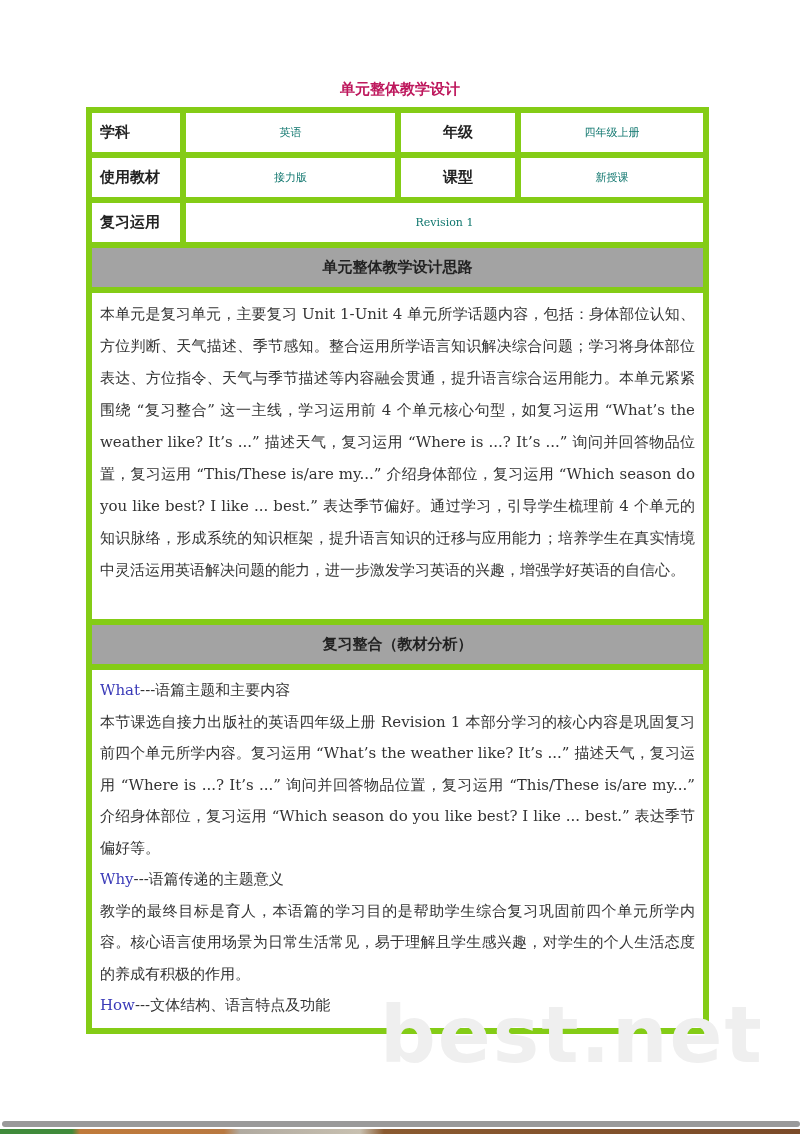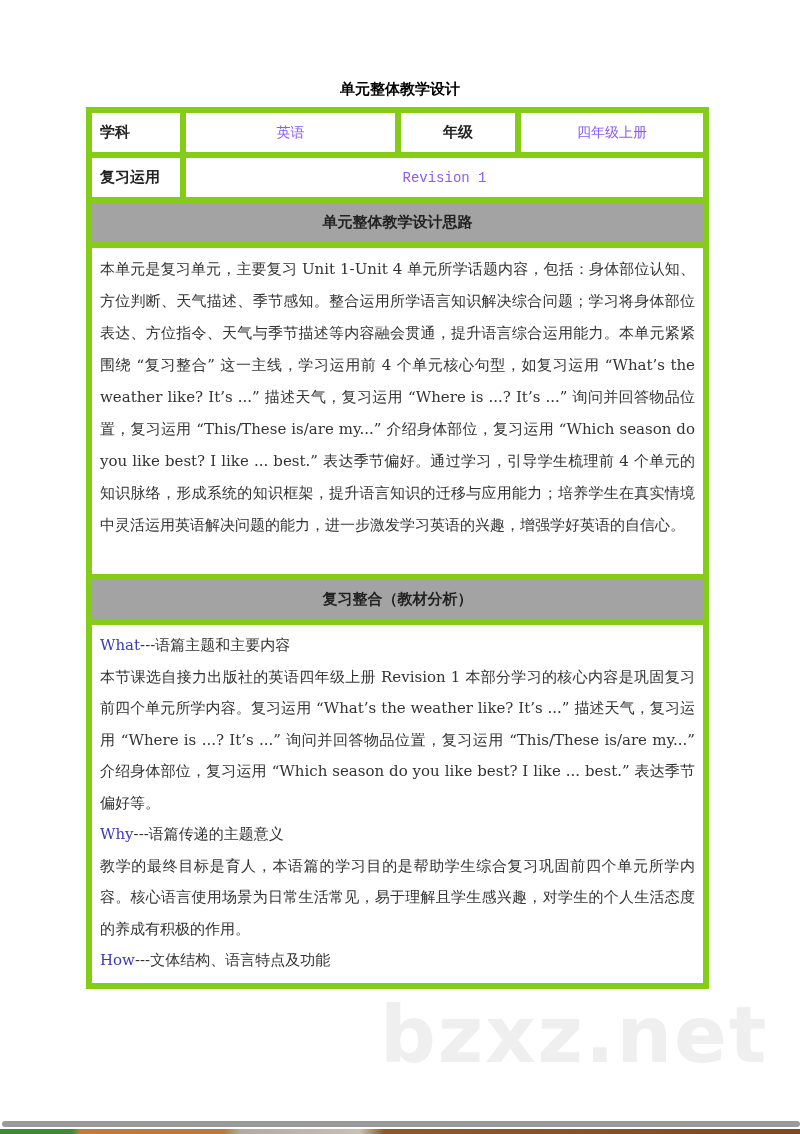--- a/index.html
+++ b/index.html
@@ -6,36 +6,36 @@
   body {
     width:800px; height:1134px; position:relative; overflow:hidden;
     background:#ffffff;
     font-family:"DejaVu Serif","Liberation Serif",serif;
     color:#2a2a2a;
   }
   .page { position:absolute; left:0; top:0; width:800px; height:1100px; background:#fff; }
   .doc-title {
     position:absolute; left:0; width:800px; top:80px; text-align:center;
     font-family:"DejaVu Sans","Liberation Sans",sans-serif;
-    font-weight:bold; font-size:15px; color:#000000;
+    font-weight:bold; font-size:15px; color:#be185d;
   }
   table.grid {
     position:absolute; left:86px; top:107px; width:617px;
     border-collapse:collapse; table-layout:fixed;
   }
   table.grid td {
     border:6px solid #84cc16; padding:0; vertical-align:middle;
   }
   .lbl {
     font-family:"DejaVu Sans","Liberation Sans",sans-serif;
     font-weight:bold; font-size:15px; color:#222; padding-left:8px !important;
     height:39px;
   }
   .lbl.center { text-align:center; padding-left:0 !important; }
-  .val { text-align:center; font-size:14px; color:#8b5cf6; height:39px;font-family:Liberation Mono, monospace; }
+  .val { text-align:center; font-size:11px; color:#0f766e; height:39px; }
   .sec-head {
     background:#a3a3a3; text-align:center; height:39px;
     font-family:"DejaVu Sans","Liberation Sans",sans-serif;
     font-weight:bold; font-size:15px; color:#222;
   }
   .body-cell {
     padding:5px 8px 6px 8px !important; vertical-align:top !important;
     font-size:15px; line-height:32px; color:#333; text-align:justify;margin-top:47px;
   }
   .para { margin:0; }
@@ -69,20 +69,26 @@
         <col style="width:188px">
     </colgroup>
     <tbody>
         <tr>
       <td class="lbl">学科</td>
       <td class="val">英语</td>
       <td class="lbl center">年级</td>
       <td class="val">四年级上册</td>
     </tr>
     <tr>
+      <td class="lbl">使用教材</td>
+      <td class="val">接力版</td>
+      <td class="lbl center">课型</td>
+      <td class="val">新授课</td>
+    </tr>
+    <tr>
       <td class="lbl">复习运用</td>
       <td class="val" colspan="3">Revision 1</td>
     </tr>
     <tr>
       <td class="sec-head" colspan="4">单元整体教学设计思路</td>
     </tr>
     <tr>
       <td class="body-cell" colspan="4" style="height:315px">
         <p class="para">本单元是复习单元，主要复习 Unit 1-Unit 4 单元所学话题内容，包括：身体部位认知、方位判断、天气描述、季节感知。整合运用所学语言知识解决综合问题；学习将身体部位表达、方位指令、天气与季节描述等内容融会贯通，提升语言综合运用能力。本单元紧紧围绕 “复习整合” 这一主线，学习运用前 4 个单元核心句型，如复习运用 “What’s the weather like? It’s ...” 描述天气，复习运用 “Where is ...? It’s ...” 询问并回答物品位置，复习运用 “This/These is/are my...” 介绍身体部位，复习运用 “Which season do you like best? I like ... best.” 表达季节偏好。通过学习，引导学生梳理前 4 个单元的知识脉络，形成系统的知识框架，提升语言知识的迁移与应用能力；培养学生在真实情境中灵活运用英语解决问题的能力，进一步激发学习英语的兴趣，增强学好英语的自信心。</p>
       </td>
@@ -95,17 +101,17 @@
         <p class="row-line"><span class="kw">What</span><span>---语篇主题和主要内容</span></p>
         <p class="row-line">本节课选自接力出版社的英语四年级上册 Revision 1 本部分学习的核心内容是巩固复习前四个单元所学内容。复习运用 “What’s the weather like? It’s ...” 描述天气，复习运用 “Where is ...? It’s ...” 询问并回答物品位置，复习运用 “This/These is/are my...” 介绍身体部位，复习运用 “Which season do you like best? I like ... best.” 表达季节偏好等。</p>
         <p class="row-line"><span class="kw">Why</span><span>---语篇传递的主题意义</span></p>
         <p class="row-line">教学的最终目标是育人，本语篇的学习目的是帮助学生综合复习巩固前四个单元所学内容。核心语言使用场景为日常生活常见，易于理解且学生感兴趣，对学生的个人生活态度的养成有积极的作用。</p>
         <p class="row-line"><span class="kw">How</span><span>---文体结构、语言特点及功能</span></p>
       </td>
     </tr>
   </tbody>
     </table>
 
-  <div class="watermark">bzxz.net</div>
+  <div class="watermark">best.net</div>
 </div>
 
 <div class="scrollbar"></div>
 <div class="bottom-strip"></div>
 
 </body></html>

